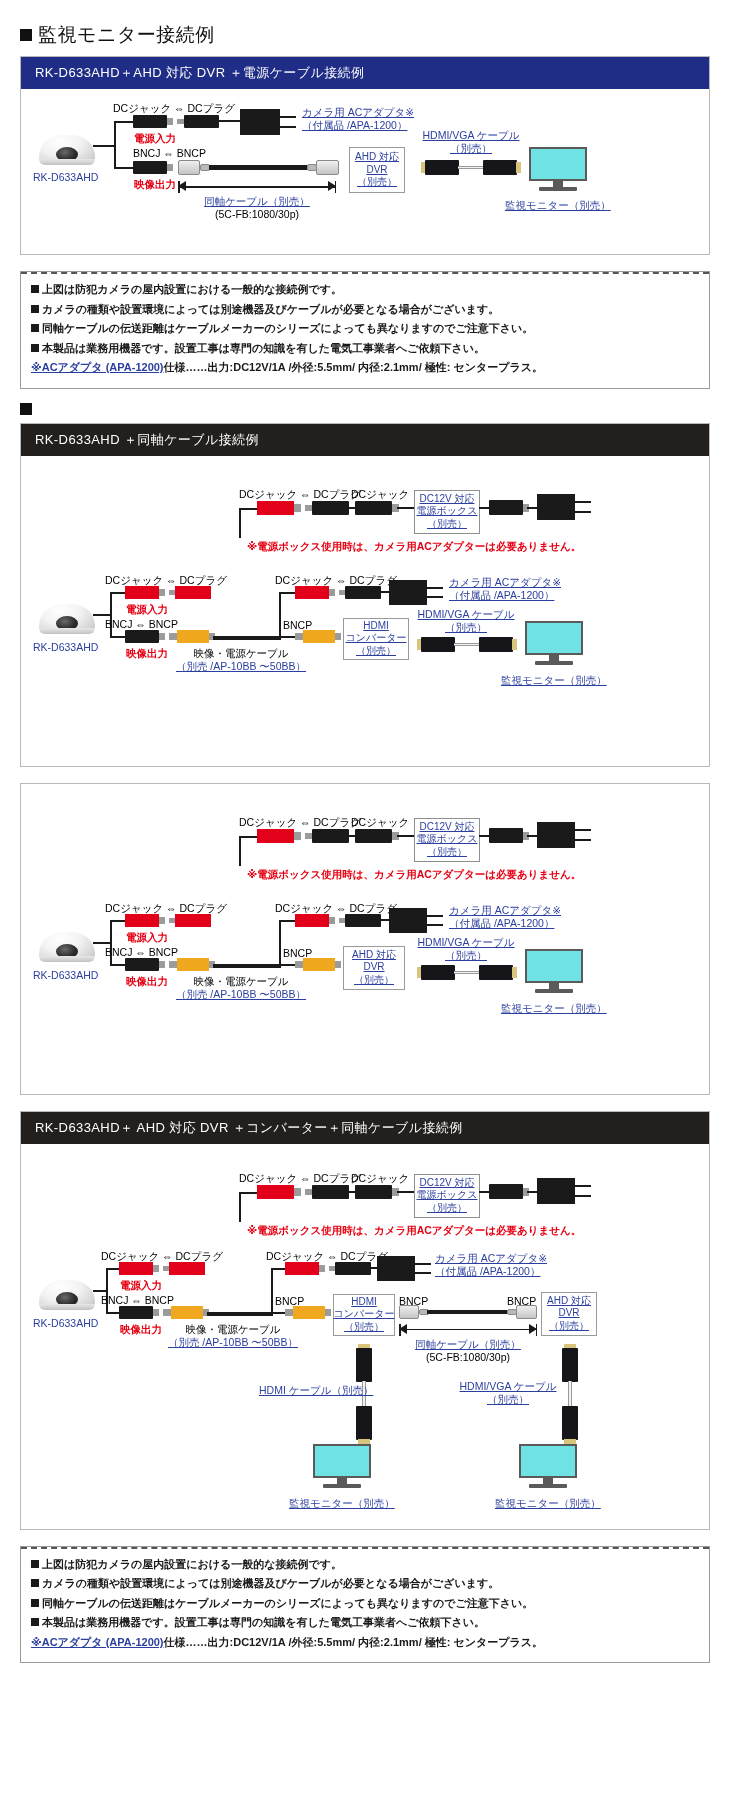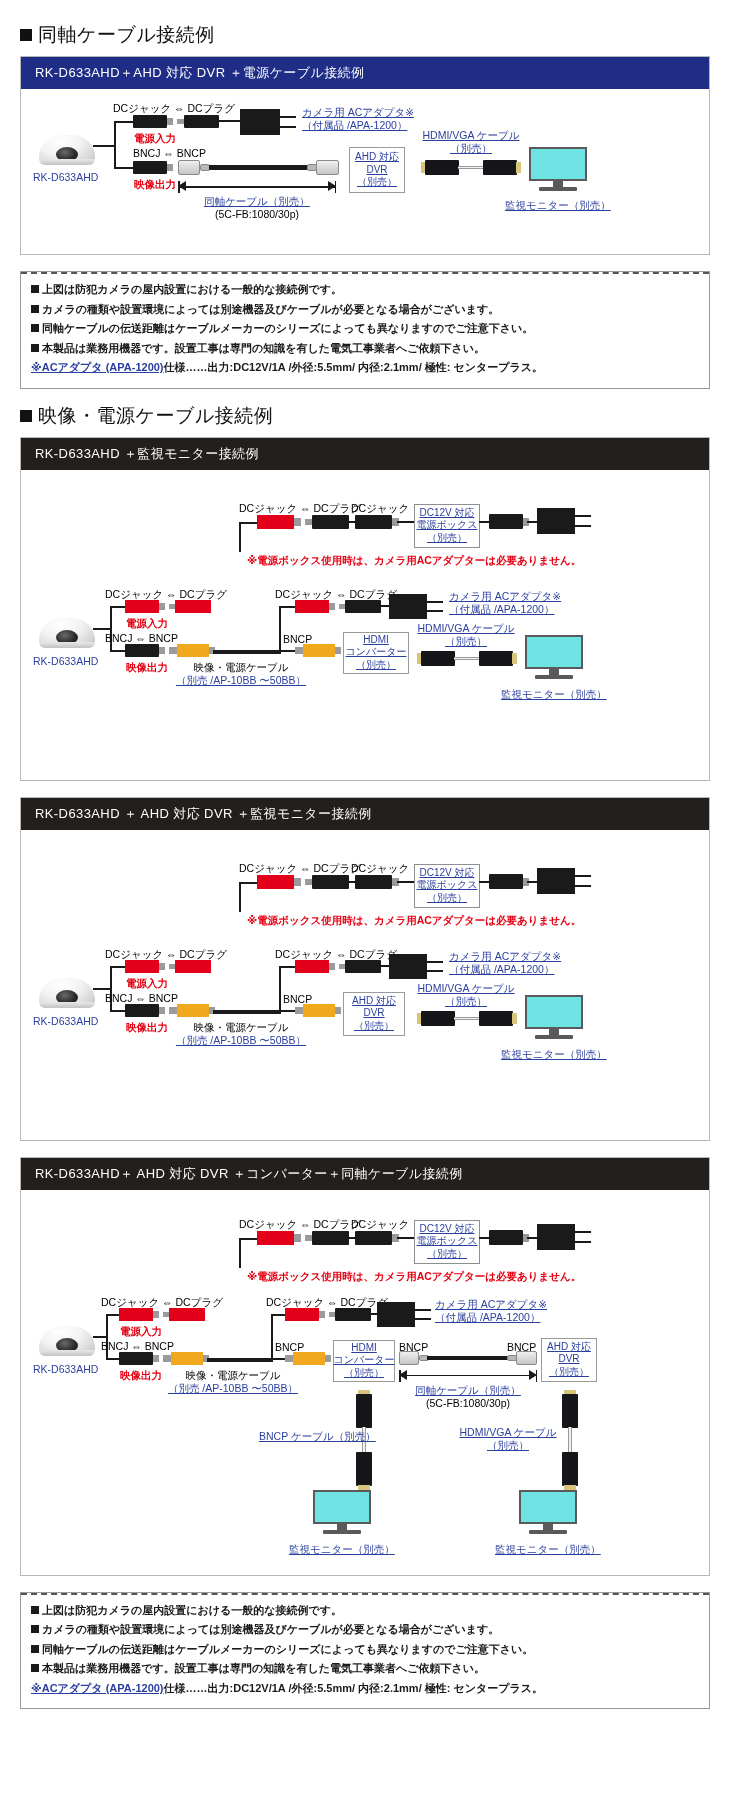--- a/index.html
+++ b/index.html
@@ -112,21 +112,21 @@
   .bnc .sl { position:absolute; background:linear-gradient(#efefef,#c5c5c5); border:1px solid #8a8a8a; border-radius:2px; }
   .bnc .nose { position:absolute; background:#b9b9b9; border:1px solid #8a8a8a; border-radius:2px; }
 </style>
 </head>
 <body>
 
 <div class="page">
 
   <div class="sec-head" style="margin-top:22px;">
     <span class="sq"></span>
-    <span>同軸ケーブル接続例</span>
+    <span>監視モニター接続例</span>
   </div>
 
   <div class="panel">
     <div class="panel-title pt-blue">RK-D633AHD＋AHD 対応 DVR ＋電源ケーブル接続例</div>
     <div class="panel-body" style="height:165px;">
 
       <div class="cam" style="left:18px; top:38px;">
         <div class="dome"></div>
         <div class="lens"></div>
         <div class="base"></div>
@@ -226,25 +226,24 @@
     <div class="divider"></div>
     <p><span class="sq"></span><span>上図は防犯カメラの屋内設置における一般的な接続例です。</span></p>
     <p><span class="sq"></span><span>カメラの種類や設置環境によっては別途機器及びケーブルが必要となる場合がございます。</span></p>
     <p><span class="sq"></span><span>同軸ケーブルの伝送距離はケーブルメーカーのシリーズによっても異なりますのでご注意下さい。</span></p>
     <p><span class="sq"></span><span>本製品は業務用機器です。設置工事は専門の知識を有した電気工事業者へご依頼下さい。</span></p>
     <p class="link-note"><span class="ul">※ACアダプタ (APA-1200)</span><span>仕様……出力:DC12V/1A /外径:5.5mm/ 内径:2.1mm/ 極性: センタープラス。</span></p>
   </div>
 
   <div class="sec-head">
     <span class="sq"></span>
-    <span>映像・電源ケーブル接続例</span>
   </div>
 
   <div class="panel">
-    <div class="panel-title pt-black">RK-D633AHD ＋監視モニター接続例</div>
+    <div class="panel-title pt-black">RK-D633AHD ＋同軸ケーブル接続例</div>
     <div class="panel-body" style="height:310px;">
 
       <div class="lbl" style="left:218px; top:32px;">DCジャック ⇔ DCプラグ</div>
       <div class="lbl" style="left:330px; top:32px;">DCジャック</div>
 
       <div class="wire h" style="left:218px; top:52px; width:20px;"></div>
 
       <div class="plug" style="left:236px; top:45px; width:44px; height:14px;">
         <div class="red" style="left:0; top:0; width:37px; height:14px;"></div>
         <div class="gray" style="left:37px; top:3px; width:7px; height:8px;"></div>
@@ -377,21 +376,20 @@
         <div class="neck" style="left:24px; top:34px; width:10px; height:6px;"></div>
         <div class="foot" style="left:10px; top:40px; width:38px; height:4px;"></div>
       </div>
       <div class="lbl blue" style="left:480px; top:218px;">
         <span class="u">監視モニター（別売）</span>
       </div>
     </div>
   </div>
 
   <div class="panel">
-    <div class="panel-title pt-black">RK-D633AHD ＋ AHD 対応 DVR ＋監視モニター接続例</div>
     <div class="panel-body" style="height:310px;">
 
       <div class="lbl" style="left:218px; top:32px;">DCジャック ⇔ DCプラグ</div>
       <div class="lbl" style="left:330px; top:32px;">DCジャック</div>
 
       <div class="wire h" style="left:218px; top:52px; width:20px;"></div>
       <div class="plug" style="left:236px; top:45px; width:44px; height:14px;">
         <div class="red" style="left:0; top:0; width:37px; height:14px;"></div>
         <div class="gray" style="left:37px; top:3px; width:7px; height:8px;"></div>
       </div>
@@ -674,21 +672,21 @@
       </div>
 
       <div class="hdmi" style="left:334px; top:200px; width:18px; height:98px;">
         <div class="h-tip" style="left:3px; top:0; width:12px; height:5px;"></div>
         <div class="h-body" style="left:1px; top:4px; width:16px; height:34px;"></div>
         <div class="h-wire" style="left:7px; top:37px; width:4px; height:26px; border:none; border-left:1px solid #9a9a9a; border-right:1px solid #9a9a9a; background:#f2f2f2;"></div>
         <div class="h-body" style="left:1px; top:62px; width:16px; height:34px;"></div>
         <div class="h-tip" style="left:3px; top:95px; width:12px; height:5px;"></div>
       </div>
       <div class="lbl blue" style="left:238px; top:240px;">
-        <span class="u">BNCP ケーブル（別売）</span>
+        <span class="u">HDMI ケーブル（別売）</span>
       </div>
 
       <div class="hdmi" style="left:540px; top:200px; width:18px; height:98px;">
         <div class="h-tip" style="left:3px; top:0; width:12px; height:5px;"></div>
         <div class="h-body" style="left:1px; top:4px; width:16px; height:34px;"></div>
         <div class="h-wire" style="left:7px; top:37px; width:4px; height:26px; border:none; border-left:1px solid #9a9a9a; border-right:1px solid #9a9a9a; background:#f2f2f2;"></div>
         <div class="h-body" style="left:1px; top:62px; width:16px; height:34px;"></div>
         <div class="h-tip" style="left:3px; top:95px; width:12px; height:5px;"></div>
       </div>
       <div class="lbl blue ctr" style="left:432px; top:236px; width:110px;">

